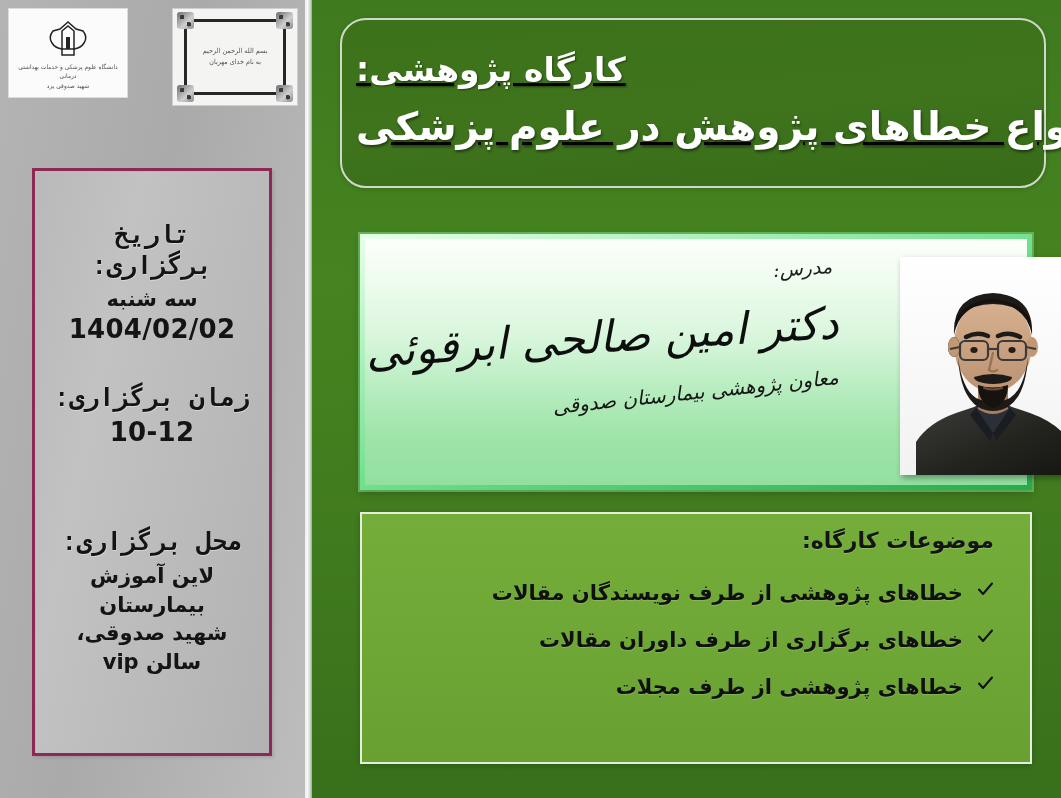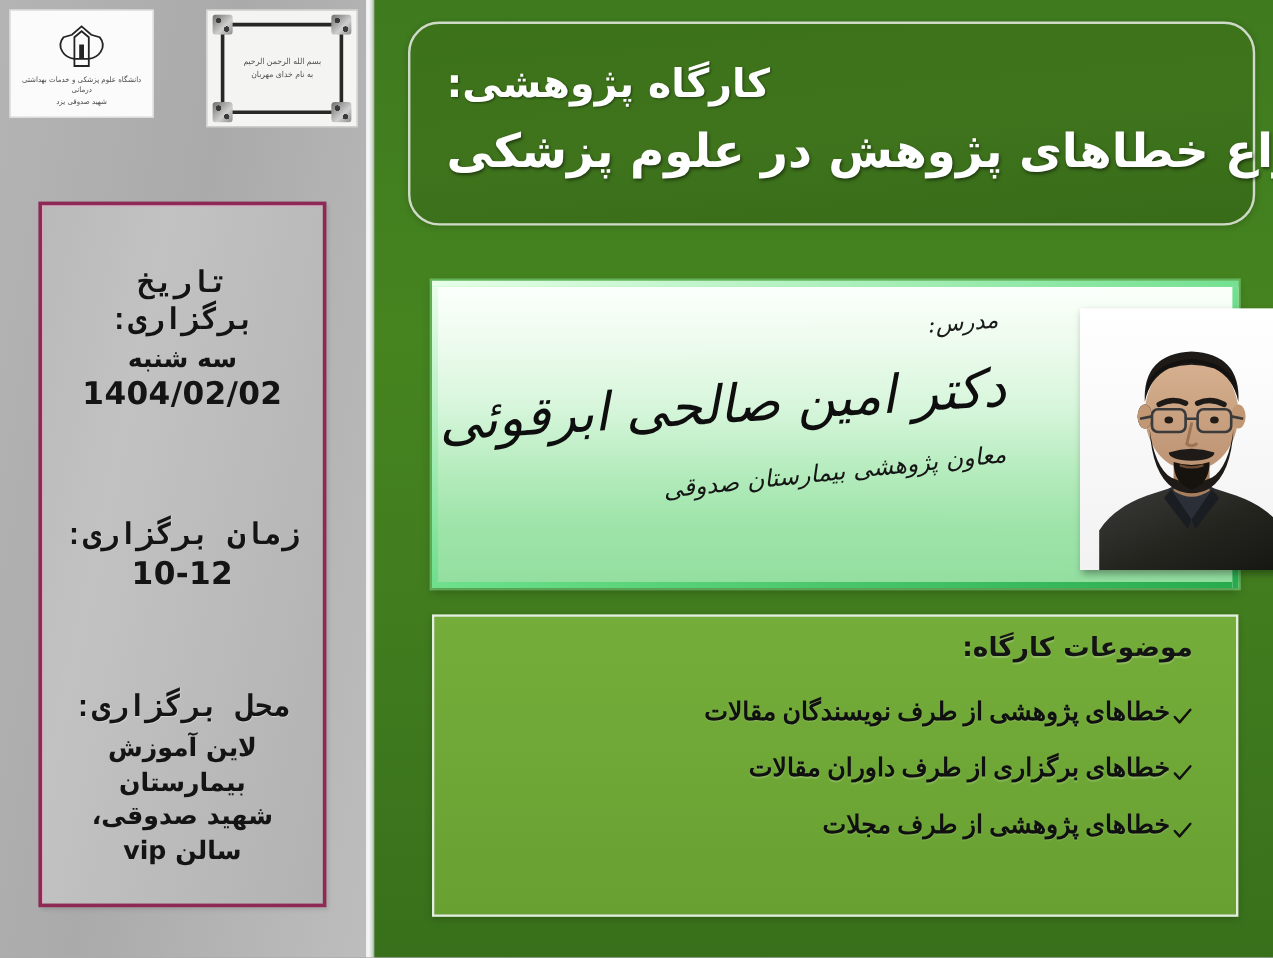--- a/index.html
+++ b/index.html
@@ -114,21 +114,21 @@
     inset: 0;
     padding: 46px 16px 20px 16px;
     display: flex;
     flex-direction: column;
     align-items: center;
     text-align: center;
     color: #141414;
   }
   .detail-group { width: 100%; }
   .dg-date  { margin-top: 4px; }
-  .dg-time  { margin-top: 86px; }
+  .dg-time  { margin-top: 39px; }
   .dg-place { margin-top: 80px; }
 
   .d-label {
     font-size: 25px;
     font-weight: 700;
     line-height: 1.25;
     letter-spacing: -.3px;
     font-family: Liberation Mono, monospace;
     text-shadow: .5px .5px 0 rgba(255,255,255,.35);
   }
@@ -174,22 +174,23 @@
     position: absolute;
     left: 28px; top: 18px;
     width: 706px; height: 170px;
     background: linear-gradient(175deg, #3c7219 0%, #3f741d 55%, #376b18 100%);
     border: 2px solid #cfd9c8;
     border-radius: 26px;
     display: flex;
     flex-direction: column;
     justify-content: center;
     align-items: flex-end;
-    padding: 4px 36px 10px 30px;
+    padding: 4px 36px 10px 14px;
     box-shadow: 0 1px 5px rgba(0,0,0,.18);
+    text-decoration: underline;
   }
   .title-line1 {
     color: #ffffff;
     font-size: 33px;
     font-weight: 700;
     line-height: 1.2;
     letter-spacing: -.5px;
     text-shadow: 1px 1px 2px rgba(0,0,0,.45);
     margin-bottom: 14px;
   }
@@ -301,26 +302,25 @@
     font-size: 22px;
     font-weight: 700;
     letter-spacing: -.4px;
     text-shadow: 0 1px 1px rgba(255,255,255,.22);
     margin-bottom: 28px;
   }
   .topic-list { list-style: none; }
   .topic-item {
     display: flex;
     flex-direction: row;
-    align-items: flex-end;
+    align-items: flex-start;
     justify-content: flex-start;
-    gap: 2px;
+    gap: 14px;
     margin-bottom: 22px;
     direction: rtl;
-    font-family: Liberation Serif, serif;
   }
   .topic-item:nth-child(1) { padding-left: 0;   }
   .topic-item:nth-child(2) { padding-left: 28px; }
   .topic-item:nth-child(3) { padding-left: 96px; }
   .check-icon {
     flex: 0 0 auto;
     width: 17px; height: 17px;
     display: inline-block;
   }
   .topic-text {

